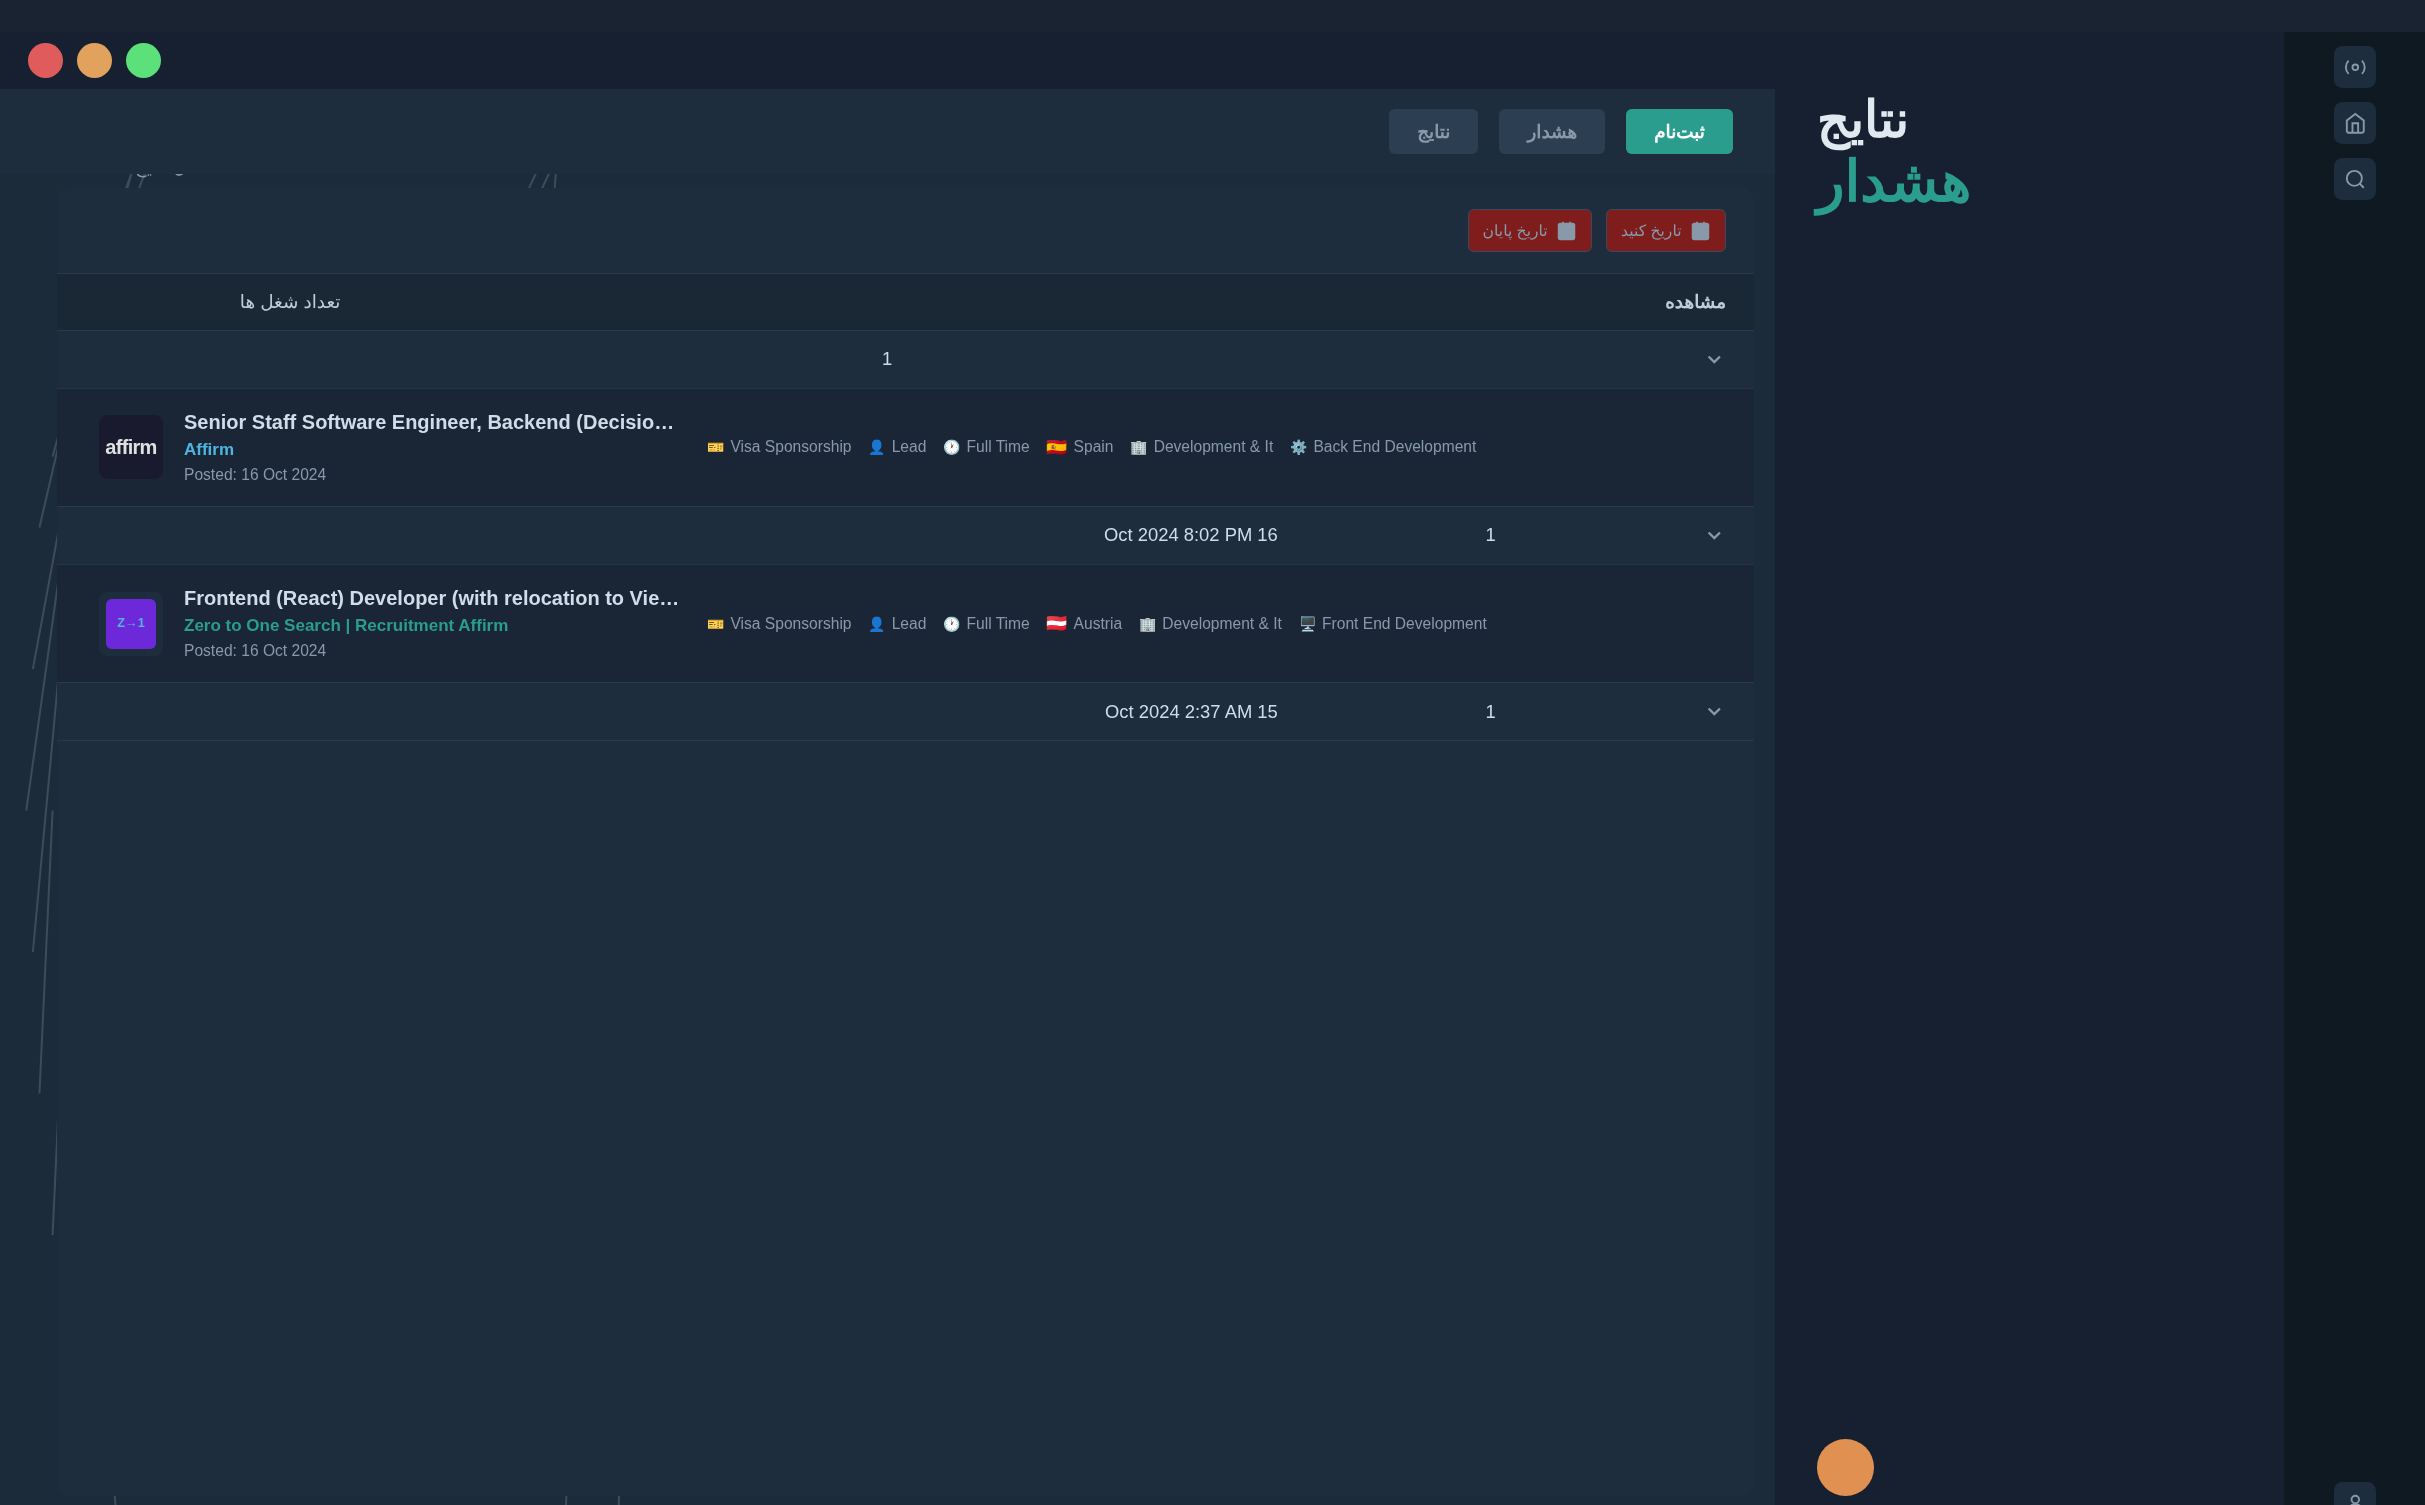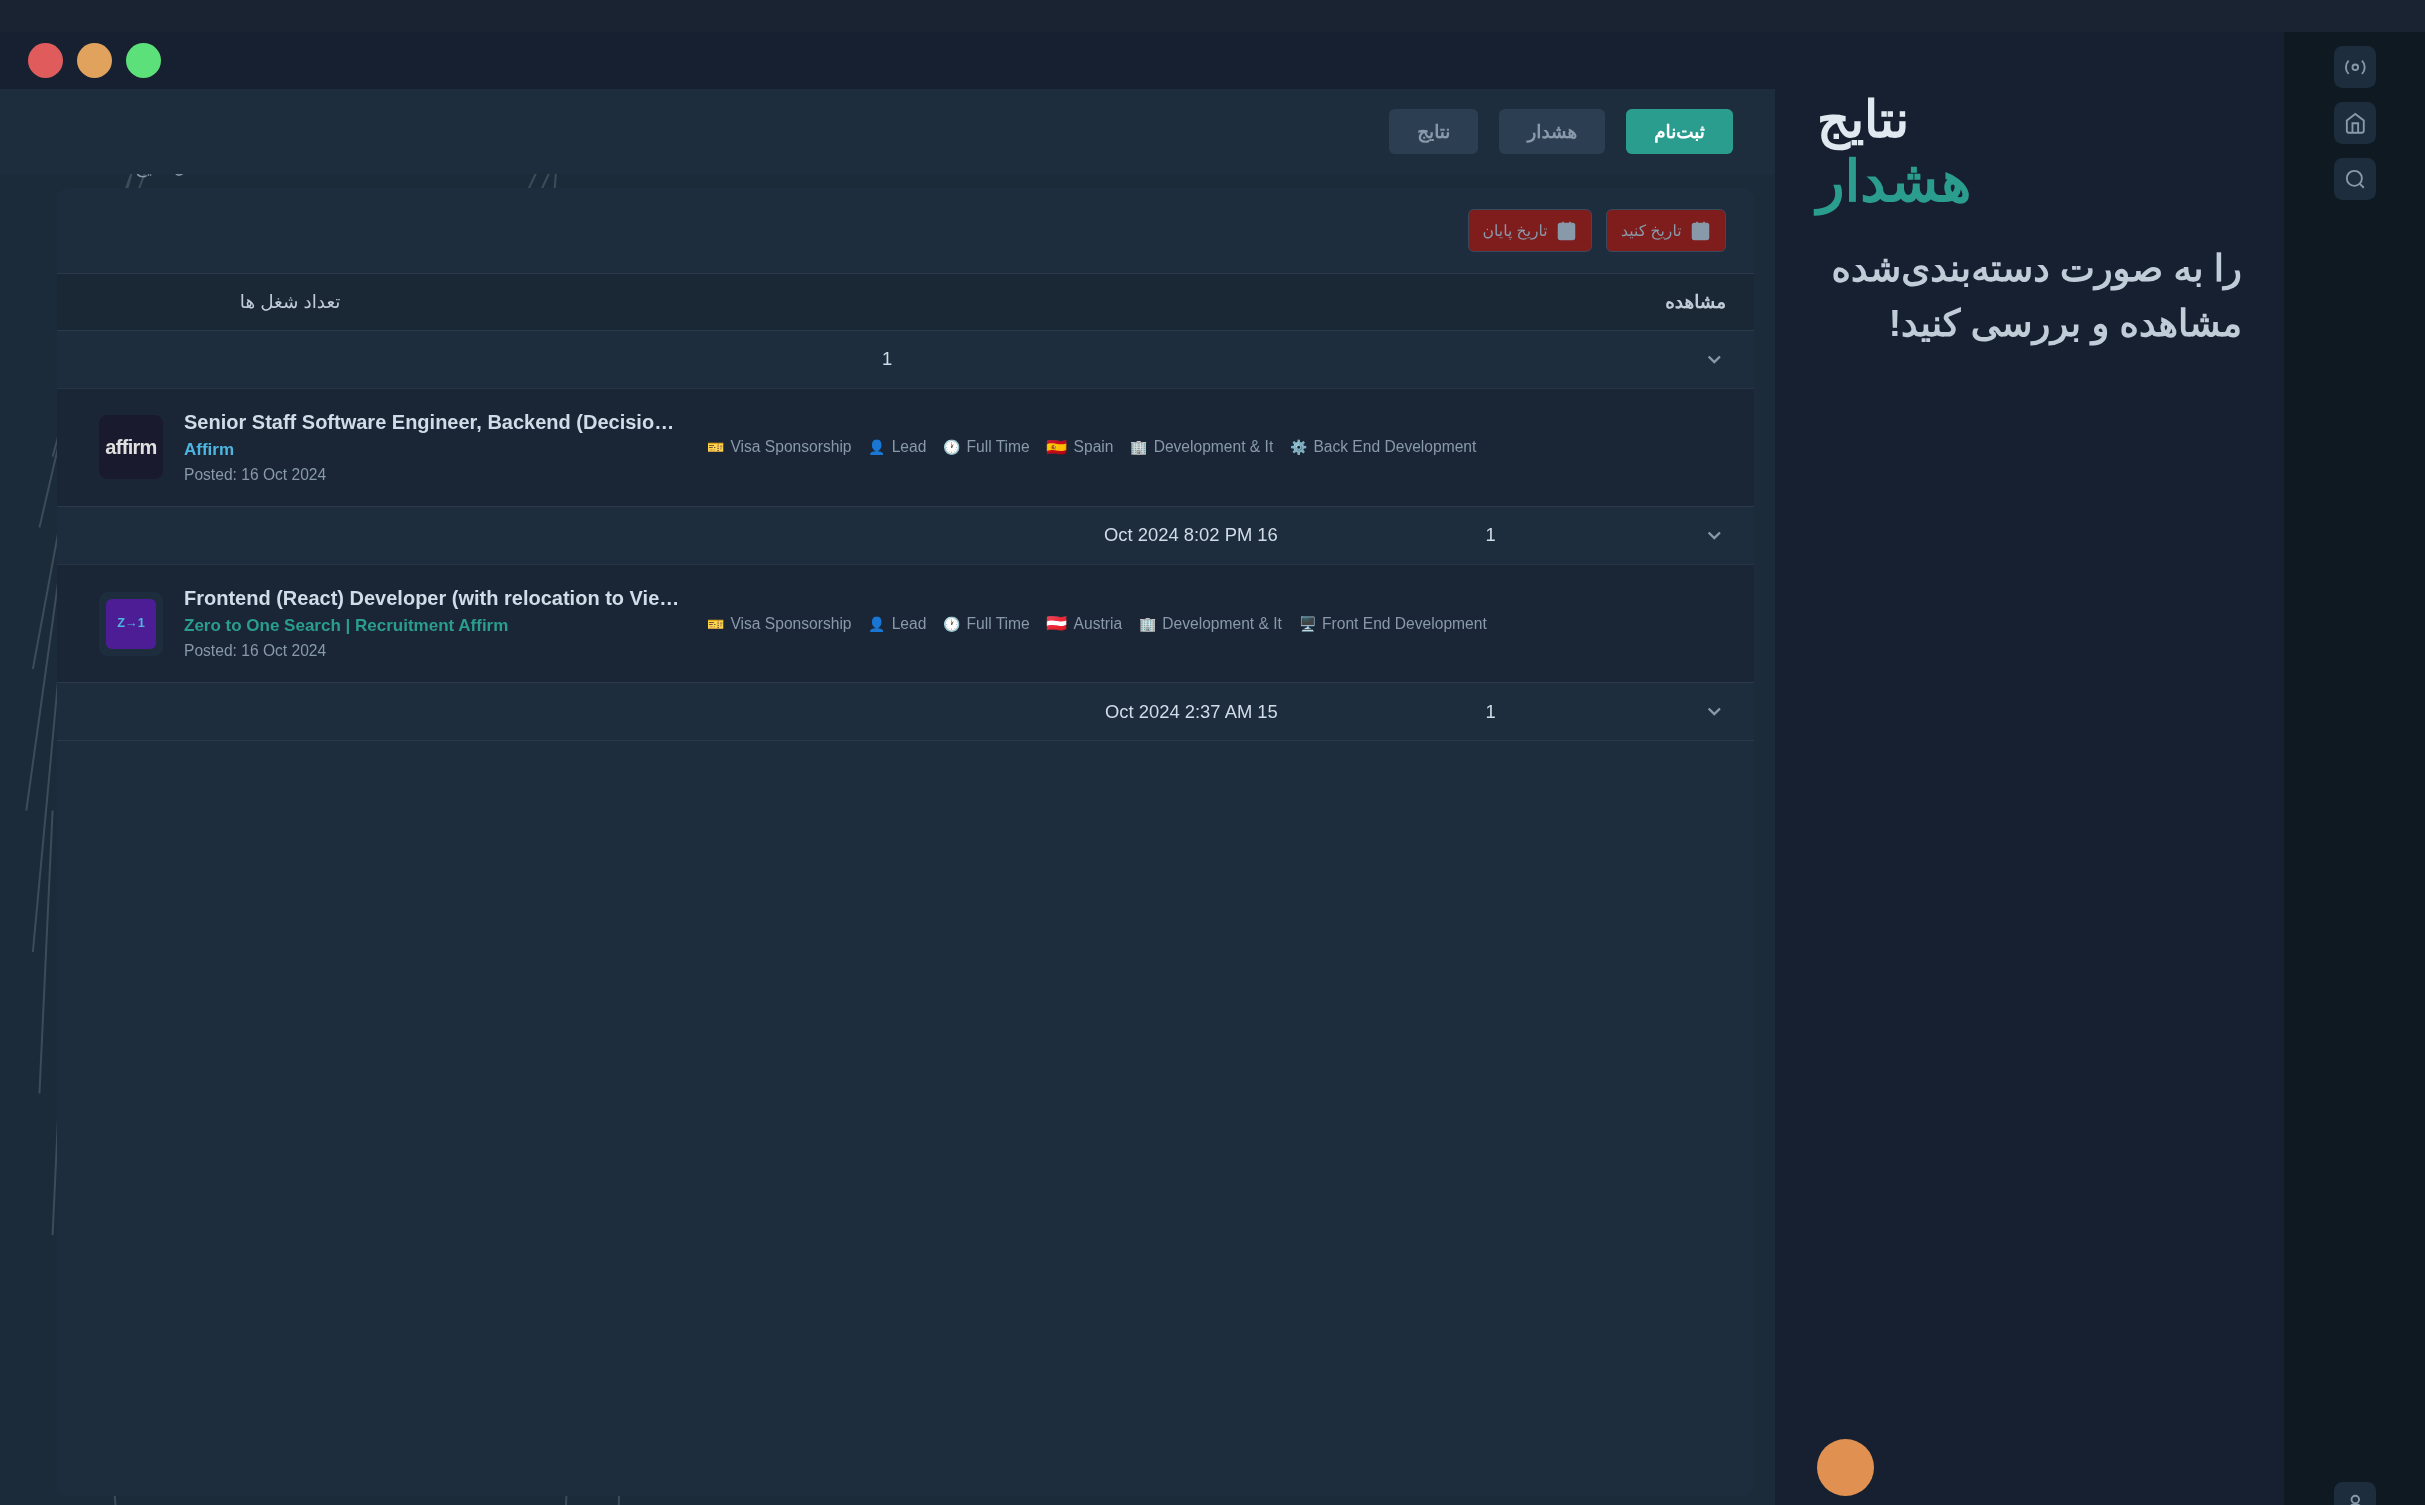--- a/index.html
+++ b/index.html
@@ -354,21 +354,21 @@
       font-size: 20px;
       font-weight: 700;
       letter-spacing: -0.7px;
     }
 
     
     .zero-logo-inner {
       width: 50px;
       height: 50px;
       border-radius: 5.7px;
-      background: #4c1d95;
+      background: #6d28d9;
       display: flex;
       align-items: center;
       justify-content: center;
     }
     .zero-logo-text {
       color: #4db6e0;
       font-size: 12.7px;
       font-weight: 900;
       text-align: center;
       line-height: 1;
@@ -576,21 +576,20 @@
 
     </div>
 
   </div>
 
   <div class="right-panel">
     <div class="warning-title-row">
       <div class="warning-title-line1">نتایج</div>
       <div class="warning-title-line2">هشدار</div>
     </div>
-    <div class="warning-body">را به صورت دسته‌بندی‌شده مشاهده و بررسی کنید!</div>
     <div style="flex:1;"></div>
     <div class="avatar-circle"></div>
   </div>
 
   <div class="far-right-sidebar">
     <div class="sidebar-item-dot">
       <svg width="22.6" height="22.6" viewBox="0 0 24 24" fill="none" stroke="#8899aa" stroke-width="2">
         <circle cx="12" cy="12" r="3"></circle>
         <path d="M19.07 4.93a10 10 0 0 1 0 14.14M4.93 4.93a10 10 0 0 0 0 14.14"></path>
       </svg>

